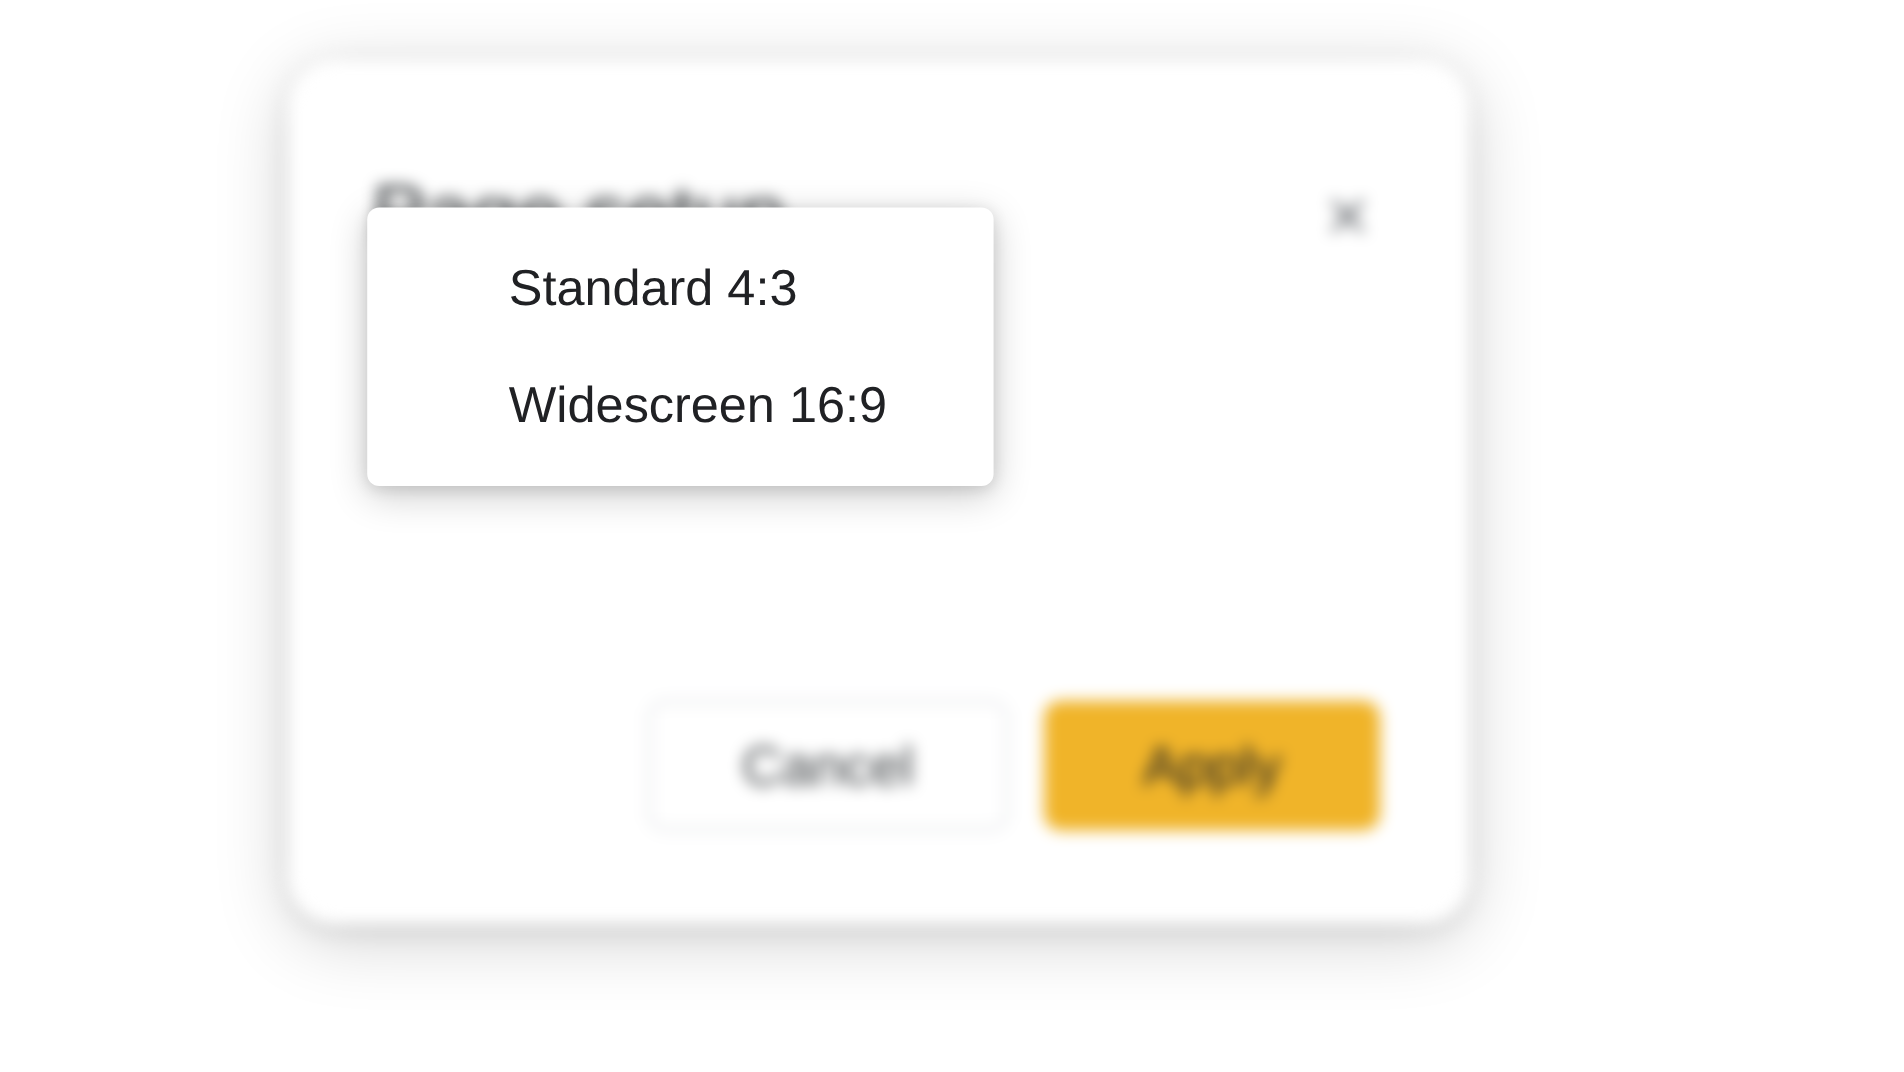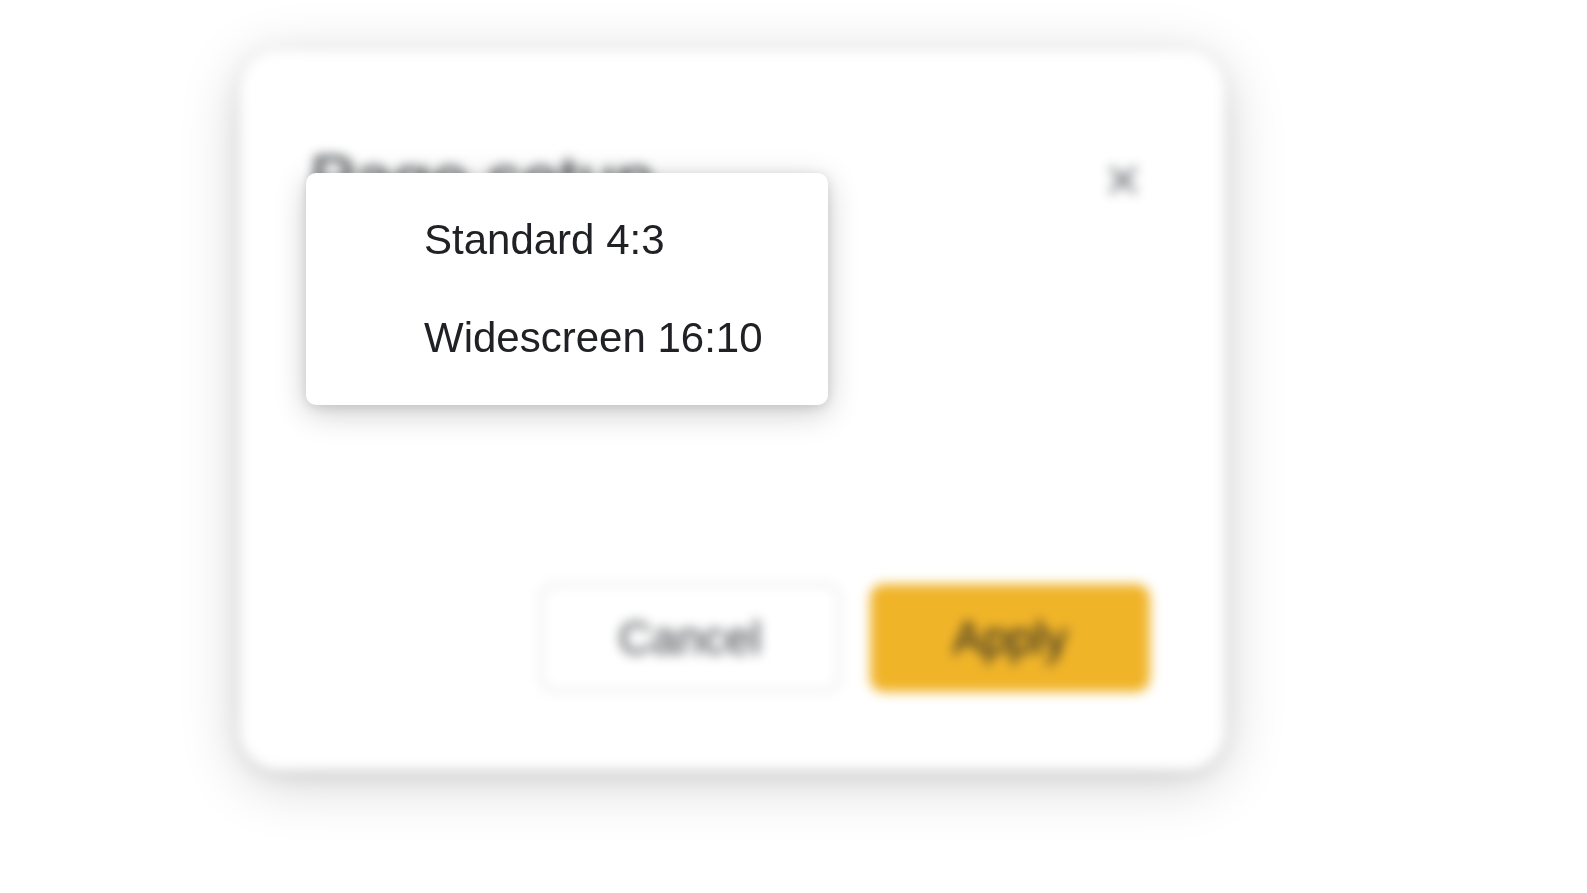--- a/index.html
+++ b/index.html
@@ -113,14 +113,14 @@
     <svg viewBox="0 0 24 24">
       <path d="M19 6.41L17.59 5 12 10.59 6.41 5 5 6.41 10.59 12 5 17.59 6.41 19 12 13.41 17.59 19 19 17.59 13.41 12z" fill="currentColor"></path>
     </svg>
   </div>
   <div class="cancel-btn">Cancel</div>
   <div class="apply-btn">Apply</div>
 </div>
 
 <div class="dropdown">
   <div class="dropdown-item">Standard 4:3</div>
-  <div class="dropdown-item">Widescreen 16:10</div>
+  <div class="dropdown-item">Widescreen 16:9</div>
 </div>
 
 </body></html>

